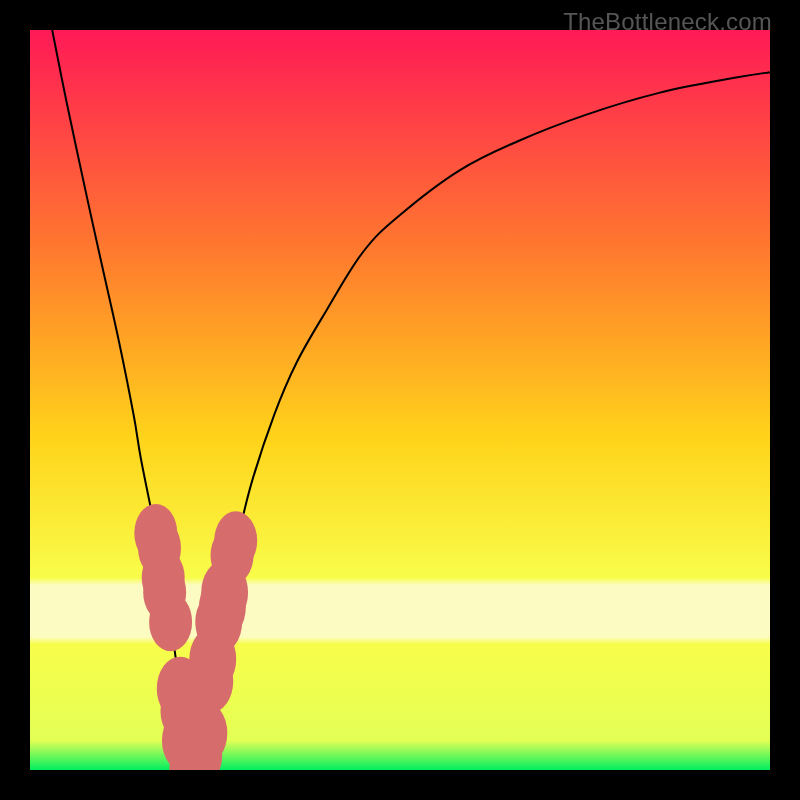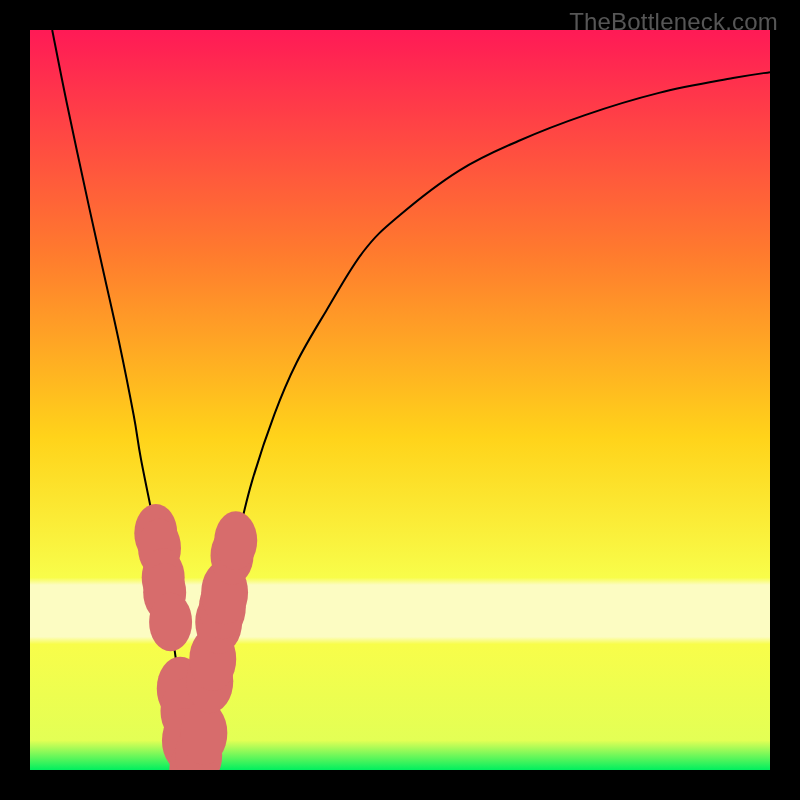--- a/index.html
+++ b/index.html
@@ -14,21 +14,21 @@
   .frame {
     position: relative;
     width: 800px;
     height: 800px;
     background: #000;
     box-sizing: border-box;
   }
   .watermark {
     position: absolute;
     top: 8px;
-    right: 22px;
+    right: 28px;
     font-size: 24px;
     font-weight: 400;
     color: #565656;
     letter-spacing: 0.2px;
     z-index: 20;
     user-select: none;
   }
   .plot-area {
     position: absolute;
     left: 30px;

